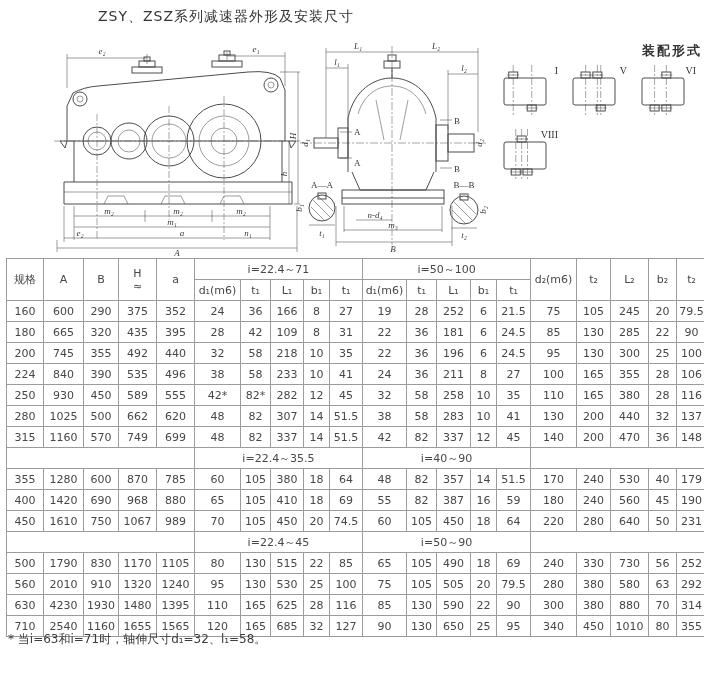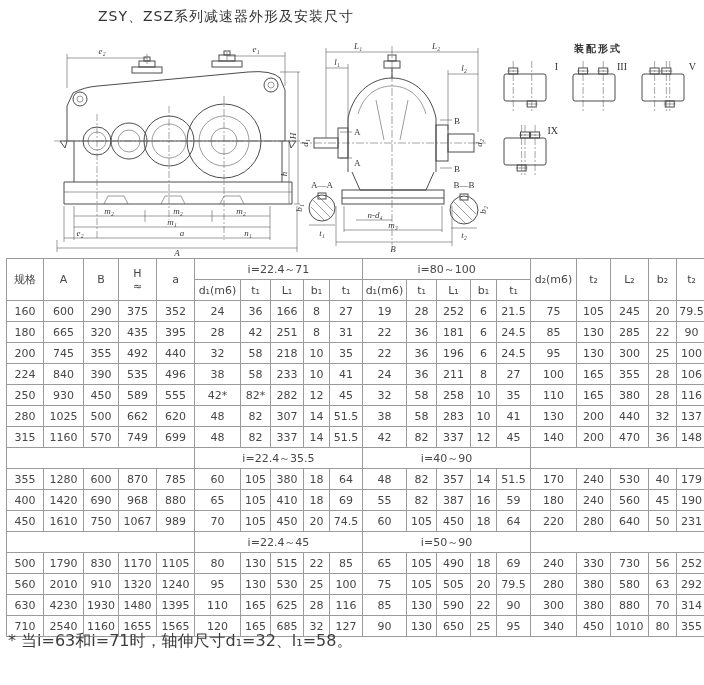--- a/index.html
+++ b/index.html
@@ -11,29 +11,29 @@
   .mview{position:absolute;left:296px;top:40px;}
   svg{display:block;}
   .ln{stroke:#4c4c4c;stroke-width:1;fill:none;}
   .thin{stroke:#5a5a5a;stroke-width:.6;fill:none;}
   .cl{stroke:#6a6a6a;stroke-width:.6;fill:none;stroke-dasharray:8 2 2 2;}
   .dash{stroke:#6a6a6a;stroke-width:.6;fill:none;stroke-dasharray:7 2 2 2;}
   .dim{font:italic 9px "Liberation Serif",serif;fill:#3a3a3a;}
   .dimU{font:9px "Liberation Serif",serif;fill:#3a3a3a;}
   
   .asm{position:absolute;left:494px;top:42px;width:208px;}
-  .asm-title{text-align:center;font-size:10px;font-weight:bold;letter-spacing:2px;color:#343434;margin-bottom:2px;}
+  .asm-title{text-align:right;font-size:13px;font-weight:bold;letter-spacing:2px;color:#343434;margin-bottom:2px;}
   .asm-grid{display:grid;grid-template-columns:repeat(3,69px);row-gap:8px;}
   
   .dim-table{position:absolute;left:6px;top:258px;width:692px;border-collapse:collapse;table-layout:fixed;
              font-family:"DejaVu Sans",sans-serif;font-size:11px;color:#474747;}
   .dim-table th,.dim-table td{border:1px solid #9b9b9b;text-align:center;vertical-align:middle;
              padding:0 1px;height:20px;font-weight:normal;white-space:nowrap;overflow:hidden;}
   .dim-table thead th{height:20px;}
-  .footnote{position:absolute;left:8px;top:631px;font-size:16px;color:#3c3c3c;}
+  .footnote{position:absolute;left:8px;top:631px;font-size:12px;color:#3c3c3c;}
 </style>
 </head>
 <body>
 
 <div class="page">
 
   <div class="doc-title">ZSY、ZSZ系列减速器外形及安装尺寸</div>
 
   <div class="lview">
     <svg width="252" height="212" viewBox="0 0 252 212">
@@ -211,58 +211,60 @@
             <rect x="10" y="16" width="42" height="27" rx="2" class="ln" fill="none"></rect>
             <rect x="14.740000000000002" y="10" width="9" height="6" class="ln" fill="none"></rect>
             <line x1="13.240000000000002" y1="13" x2="25.240000000000002" y2="13" class="thin"></line>
             <rect x="33.22" y="43" width="9" height="6" class="ln" fill="none"></rect>
             <line x1="31.72" y1="46" x2="43.72" y2="46" class="thin"></line>
             <text x="64" y="12" text-anchor="end" style="font:10px &quot;Liberation Serif&quot;,serif;fill:#343434;">I</text>
           </svg>
         </div>
         <div>
           <svg width="66" height="56" viewBox="0 0 66 56">
-            <line x1="20.08" y1="3" x2="20.08" y2="53" class="dash"></line>
-            <line x1="40.239999999999995" y1="3" x2="40.239999999999995" y2="53" class="dash"></line>
-            <rect x="10" y="16" width="42" height="27" rx="2" class="ln" fill="none"></rect>
-            <rect x="15.579999999999998" y="10" width="9" height="6" class="ln" fill="none"></rect>
-            <line x1="14.079999999999998" y1="13" x2="26.08" y2="13" class="thin"></line>
-            <rect x="35.739999999999995" y="10" width="9" height="6" class="ln" fill="none"></rect>
-            <line x1="34.239999999999995" y1="13" x2="46.239999999999995" y2="13" class="thin"></line>
-            <text x="64" y="12" text-anchor="end" style="font:10px &quot;Liberation Serif&quot;,serif;fill:#343434;">III</text>
-          </svg>
-        </div>
-        <div>
-          <svg width="66" height="56" viewBox="0 0 66 56">
             <line x1="22.6" y1="3" x2="22.6" y2="53" class="dash"></line>
             <line x1="34.36" y1="3" x2="34.36" y2="53" class="dash"></line>
             <line x1="37.72" y1="3" x2="37.72" y2="53" class="dash"></line>
             <rect x="10" y="16" width="42" height="27" rx="2" class="ln" fill="none"></rect>
             <rect x="18.1" y="10" width="9" height="6" class="ln" fill="none"></rect>
             <line x1="16.6" y1="13" x2="28.6" y2="13" class="thin"></line>
             <rect x="29.86" y="10" width="9" height="6" class="ln" fill="none"></rect>
             <line x1="28.36" y1="13" x2="40.36" y2="13" class="thin"></line>
             <rect x="33.22" y="43" width="9" height="6" class="ln" fill="none"></rect>
             <line x1="31.72" y1="46" x2="43.72" y2="46" class="thin"></line>
             <text x="64" y="12" text-anchor="end" style="font:10px &quot;Liberation Serif&quot;,serif;fill:#343434;">V</text>
           </svg>
         </div>
         <div>
           <svg width="66" height="56" viewBox="0 0 66 56">
-            <line x1="31" y1="3" x2="31" y2="53" class="dash"></line>
-            <line x1="41.08" y1="3" x2="41.08" y2="53" class="dash"></line>
+            <line x1="34.36" y1="3" x2="34.36" y2="53" class="dash"></line>
+            <line x1="22.6" y1="3" x2="22.6" y2="53" class="dash"></line>
+            <rect x="10" y="16" width="42" height="27" rx="2" class="ln" fill="none"></rect>
+            <rect x="29.86" y="10" width="9" height="6" class="ln" fill="none"></rect>
+            <line x1="28.36" y1="13" x2="40.36" y2="13" class="thin"></line>
+            <rect x="18.1" y="43" width="9" height="6" class="ln" fill="none"></rect>
+            <line x1="16.6" y1="46" x2="28.6" y2="46" class="thin"></line>
+            <rect x="29.86" y="43" width="9" height="6" class="ln" fill="none"></rect>
+            <line x1="28.36" y1="46" x2="40.36" y2="46" class="thin"></line>
+            <text x="64" y="12" text-anchor="end" style="font:10px &quot;Liberation Serif&quot;,serif;fill:#343434;">VI</text>
+          </svg>
+        </div>
+        <div>
+          <svg width="66" height="56" viewBox="0 0 66 56">
             <line x1="27.64" y1="3" x2="27.64" y2="53" class="dash"></line>
+            <line x1="21.76" y1="3" x2="21.76" y2="53" class="dash"></line>
+            <line x1="33.52" y1="3" x2="33.52" y2="53" class="dash"></line>
             <rect x="10" y="16" width="42" height="27" rx="2" class="ln" fill="none"></rect>
-            <rect x="26.5" y="10" width="9" height="6" class="ln" fill="none"></rect>
-            <line x1="25" y1="13" x2="37" y2="13" class="thin"></line>
-            <rect x="36.58" y="10" width="9" height="6" class="ln" fill="none"></rect>
-            <line x1="35.08" y1="13" x2="47.08" y2="13" class="thin"></line>
-            <rect x="23.14" y="43" width="9" height="6" class="ln" fill="none"></rect>
-            <line x1="21.64" y1="46" x2="33.64" y2="46" class="thin"></line>
-            <text x="64" y="12" text-anchor="end" style="font:10px &quot;Liberation Serif&quot;,serif;fill:#343434;">IX</text>
+            <rect x="23.14" y="10" width="9" height="6" class="ln" fill="none"></rect>
+            <line x1="21.64" y1="13" x2="33.64" y2="13" class="thin"></line>
+            <rect x="17.26" y="43" width="9" height="6" class="ln" fill="none"></rect>
+            <line x1="15.760000000000002" y1="46" x2="27.76" y2="46" class="thin"></line>
+            <rect x="29.020000000000003" y="43" width="9" height="6" class="ln" fill="none"></rect>
+            <line x1="27.520000000000003" y1="46" x2="39.52" y2="46" class="thin"></line>
+            <text x="64" y="12" text-anchor="end" style="font:10px &quot;Liberation Serif&quot;,serif;fill:#343434;">VIII</text>
           </svg>
         </div>
       </div>
   </div>
 
   <table class="dim-table">
     <colgroup>
       <col style="width:37px">
         <col style="width:40px">
         <col style="width:35px">
@@ -288,21 +290,21 @@
       <tr>
         <th rowspan="2">规格</th>
         <th rowspan="2">A</th>
         <th rowspan="2">B</th>
         <th rowspan="2">
           <div>H</div>
           <div>≈</div>
         </th>
         <th rowspan="2">a</th>
         <th colspan="5">i=22.4～71</th>
-        <th colspan="5">i=80～100</th>
+        <th colspan="5">i=50～100</th>
         <th rowspan="2">d₂(m6)</th>
         <th rowspan="2">t₂</th>
         <th rowspan="2">L₂</th>
         <th rowspan="2">b₂</th>
         <th rowspan="2">t₂</th>
       </tr>
       <tr>
         <th>d₁(m6)</th>
         <th>t₁</th>
         <th>L₁</th>
@@ -339,21 +341,21 @@
           <td>79.5</td>
         </tr>
         <tr>
           <td>180</td>
           <td>665</td>
           <td>320</td>
           <td>435</td>
           <td>395</td>
           <td>28</td>
           <td>42</td>
-          <td>251</td>
+          <td>109</td>
           <td>8</td>
           <td>31</td>
           <td>22</td>
           <td>36</td>
           <td>181</td>
           <td>6</td>
           <td>24.5</td>
           <td>85</td>
           <td>130</td>
           <td>285</td>

